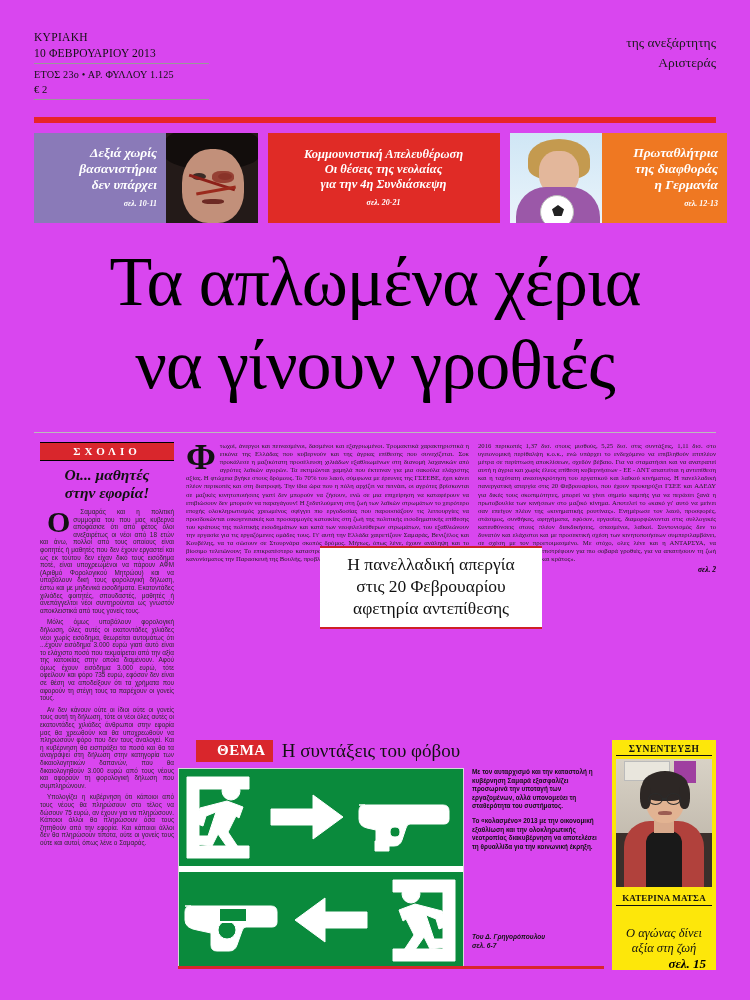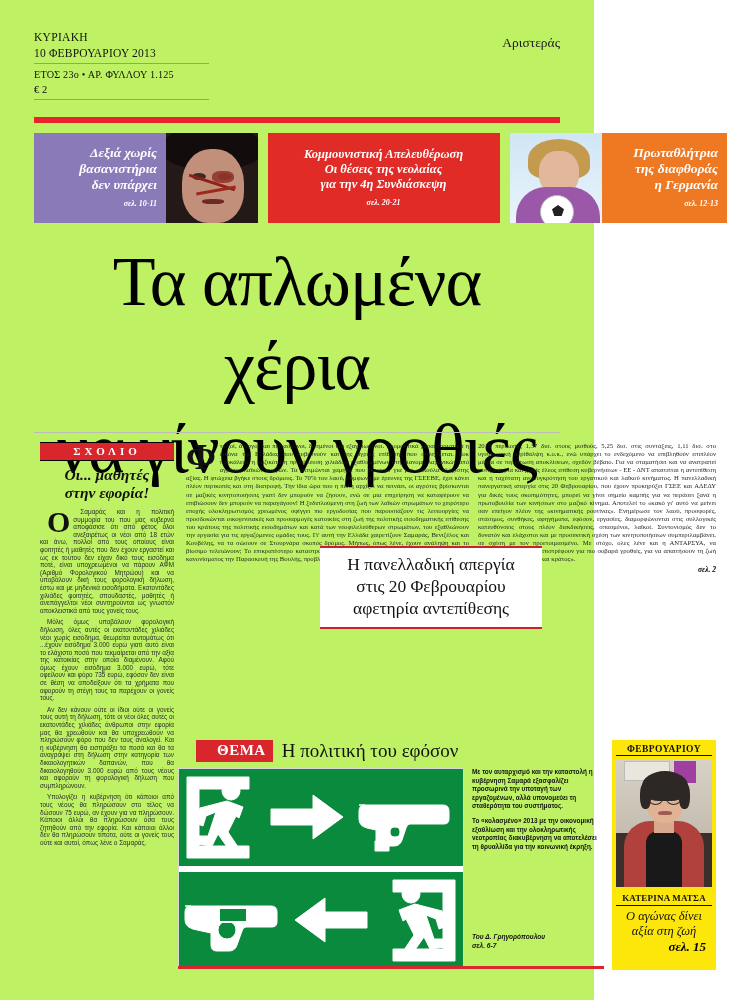--- a/index.html
+++ b/index.html
@@ -2,21 +2,21 @@
 <html><head>
 <meta charset="utf-8">
 <style>
   * { box-sizing: border-box; margin: 0; padding: 0; }
   html, body {
     width: 750px; height: 1000px;
     background: #ffffff;
     font-family: "Liberation Serif", serif;
     overflow: hidden;
   }
-  .page { position: relative; width: 594px; height: 1000px; background:#bef264; }
+  .page { position: relative; width: 750px; height: 1000px; background:#d946ef; }
 
   
   .masthead { position:relative; height:112px; padding: 22px 32px 0 34px; }
   .dateblock { position:absolute; left:34px; top:30px; width:175px; }
   .dateblock .l1 { font-size:11.5px; letter-spacing:.3px; color:#111; line-height:15px; }
   .dateblock .l2 { font-size:11.5px; letter-spacing:.2px; color:#111; line-height:16px; }
   .dateblock .rule { border-bottom:1px solid #999; margin:2px 0 3px 0; }
   .dateblock .l3 { font-size:10.2px; letter-spacing:.2px; color:#111; line-height:15px; }
   .dateblock .l4 { font-size:10.5px; color:#111; line-height:15px; }
 
@@ -175,41 +175,42 @@
   .iv-photo .glL { position:absolute; left:32px; top:34px; width:15px; height:12px; border:1.6px solid #2b2b2b; border-radius:50%; }
   .iv-photo .glR { position:absolute; left:50px; top:34px; width:15px; height:12px; border:1.6px solid #2b2b2b; border-radius:50%; }
   .iv-photo .glBr { position:absolute; left:46px; top:39px; width:5px; height:1.6px; background:#2b2b2b; }
   .iv-photo .mouth { position:absolute; left:42px; top:52px; width:14px; height:4px; background:#9c5c52; border-radius:40%; }
   .iv-name {
     text-align:center; font-weight:700; font-size:9px; letter-spacing:.2px;
     color:#111; padding:4px 0 2px 0; border-bottom:1px solid #111; margin-top:2px;
   }
   .iv-quote {
     text-align:center; font-style:italic; font-size:12.5px; line-height:15px;
-    color:#111; padding-top:3px;
+    color:#111; padding-top:3px;margin-top:17px;
   }
   .iv-page { text-align:right; font-style:italic; font-weight:700; font-size:13px; padding-right:6px; }
 </style>
 </head>
 <body>
 
 <div class="page">
 
   <div class="masthead">
     <div class="dateblock">
       <div class="l1">ΚΥΡΙΑΚΗ</div>
       <div class="l2">10 ΦΕΒΡΟΥΑΡΙΟΥ 2013</div>
       <div class="rule"></div>
       <div class="l3">ΕΤΟΣ 23ο • ΑΡ. ΦΥΛΛΟΥ 1.125</div>
       <div class="l4">€ 2</div>
       <div class="rule"></div>
     </div>
 
 
     <div class="tagline">
+      <div>της ανεξάρτητης</div>
       <div>Αριστεράς</div>
     </div>
   </div>
   <div class="redbar"></div>
 
   <div class="teasers">
 
     <div class="teaser teaser-a">
       <div class="t-text">
         <span>Δεξιά χωρίς</span>
@@ -288,21 +289,21 @@
   </div>
 
   <div class="strikebox">
     <div>Η πανελλαδική απεργία</div>
     <div>στις 20 Φεβρουαρίου</div>
     <div>αφετηρία αντεπίθεσης</div>
   </div>
 
   <div class="thema-head">
     <span class="thema-tag">ΘΕΜΑ</span>
-    <span class="thema-title">Η πολιτική του εφόσον</span>
+    <span class="thema-title">Η συντάξεις του φόβου</span>
   </div>
 
   <div class="exitart">
     <div class="exitrow">
       <svg width="284" height="97" viewBox="0 0 284 97">
         <g fill="#ffffff" stroke="#ffffff" stroke-width="1">
 
           <path d="M8 8 h62 v12 h-50 v57 h50 v12 h-62 z"></path>
 
           <circle cx="52" cy="22" r="9"></circle>
@@ -339,21 +340,21 @@
     <p>Με τον αυταρχισμό και την καταστολή η κυβέρνηση Σαμαρά εξασφαλίζει προσωρινά την υποταγή των εργαζομένων, αλλά υπονομεύει τη σταθερότητα του συστήματος.</p>
     <p>Το «κολασμένο» 2013 με την οικονομική εξαθλίωση και την ολοκληρωτικής νεοτροπίας διακυβέρνηση να αποτελέσει τη θρυαλλίδα για την κοινωνική έκρηξη.</p>
   </div>
   <div class="thema-credit">
     <div>Του Δ. Γρηγορόπουλου</div>
     <div>σελ. 6-7</div>
   </div>
   <div class="thema-redline"></div>
 
   <div class="interview">
-    <div class="iv-tag">ΦΕΒΡΟΥΑΡΙΟΥ</div>
+    <div class="iv-tag">ΣΥΝΕΝΤΕΥΞΗ</div>
     <div class="iv-photo">
       <div class="wall"></div>
       <div class="poster"></div>
       <div class="poster2"></div>
       <div class="chair"></div>
       <div class="cardigan"></div>
       <div class="shirt"></div>
       <div class="neck"></div>
       <div class="face"></div>
       <div class="hair"></div>

